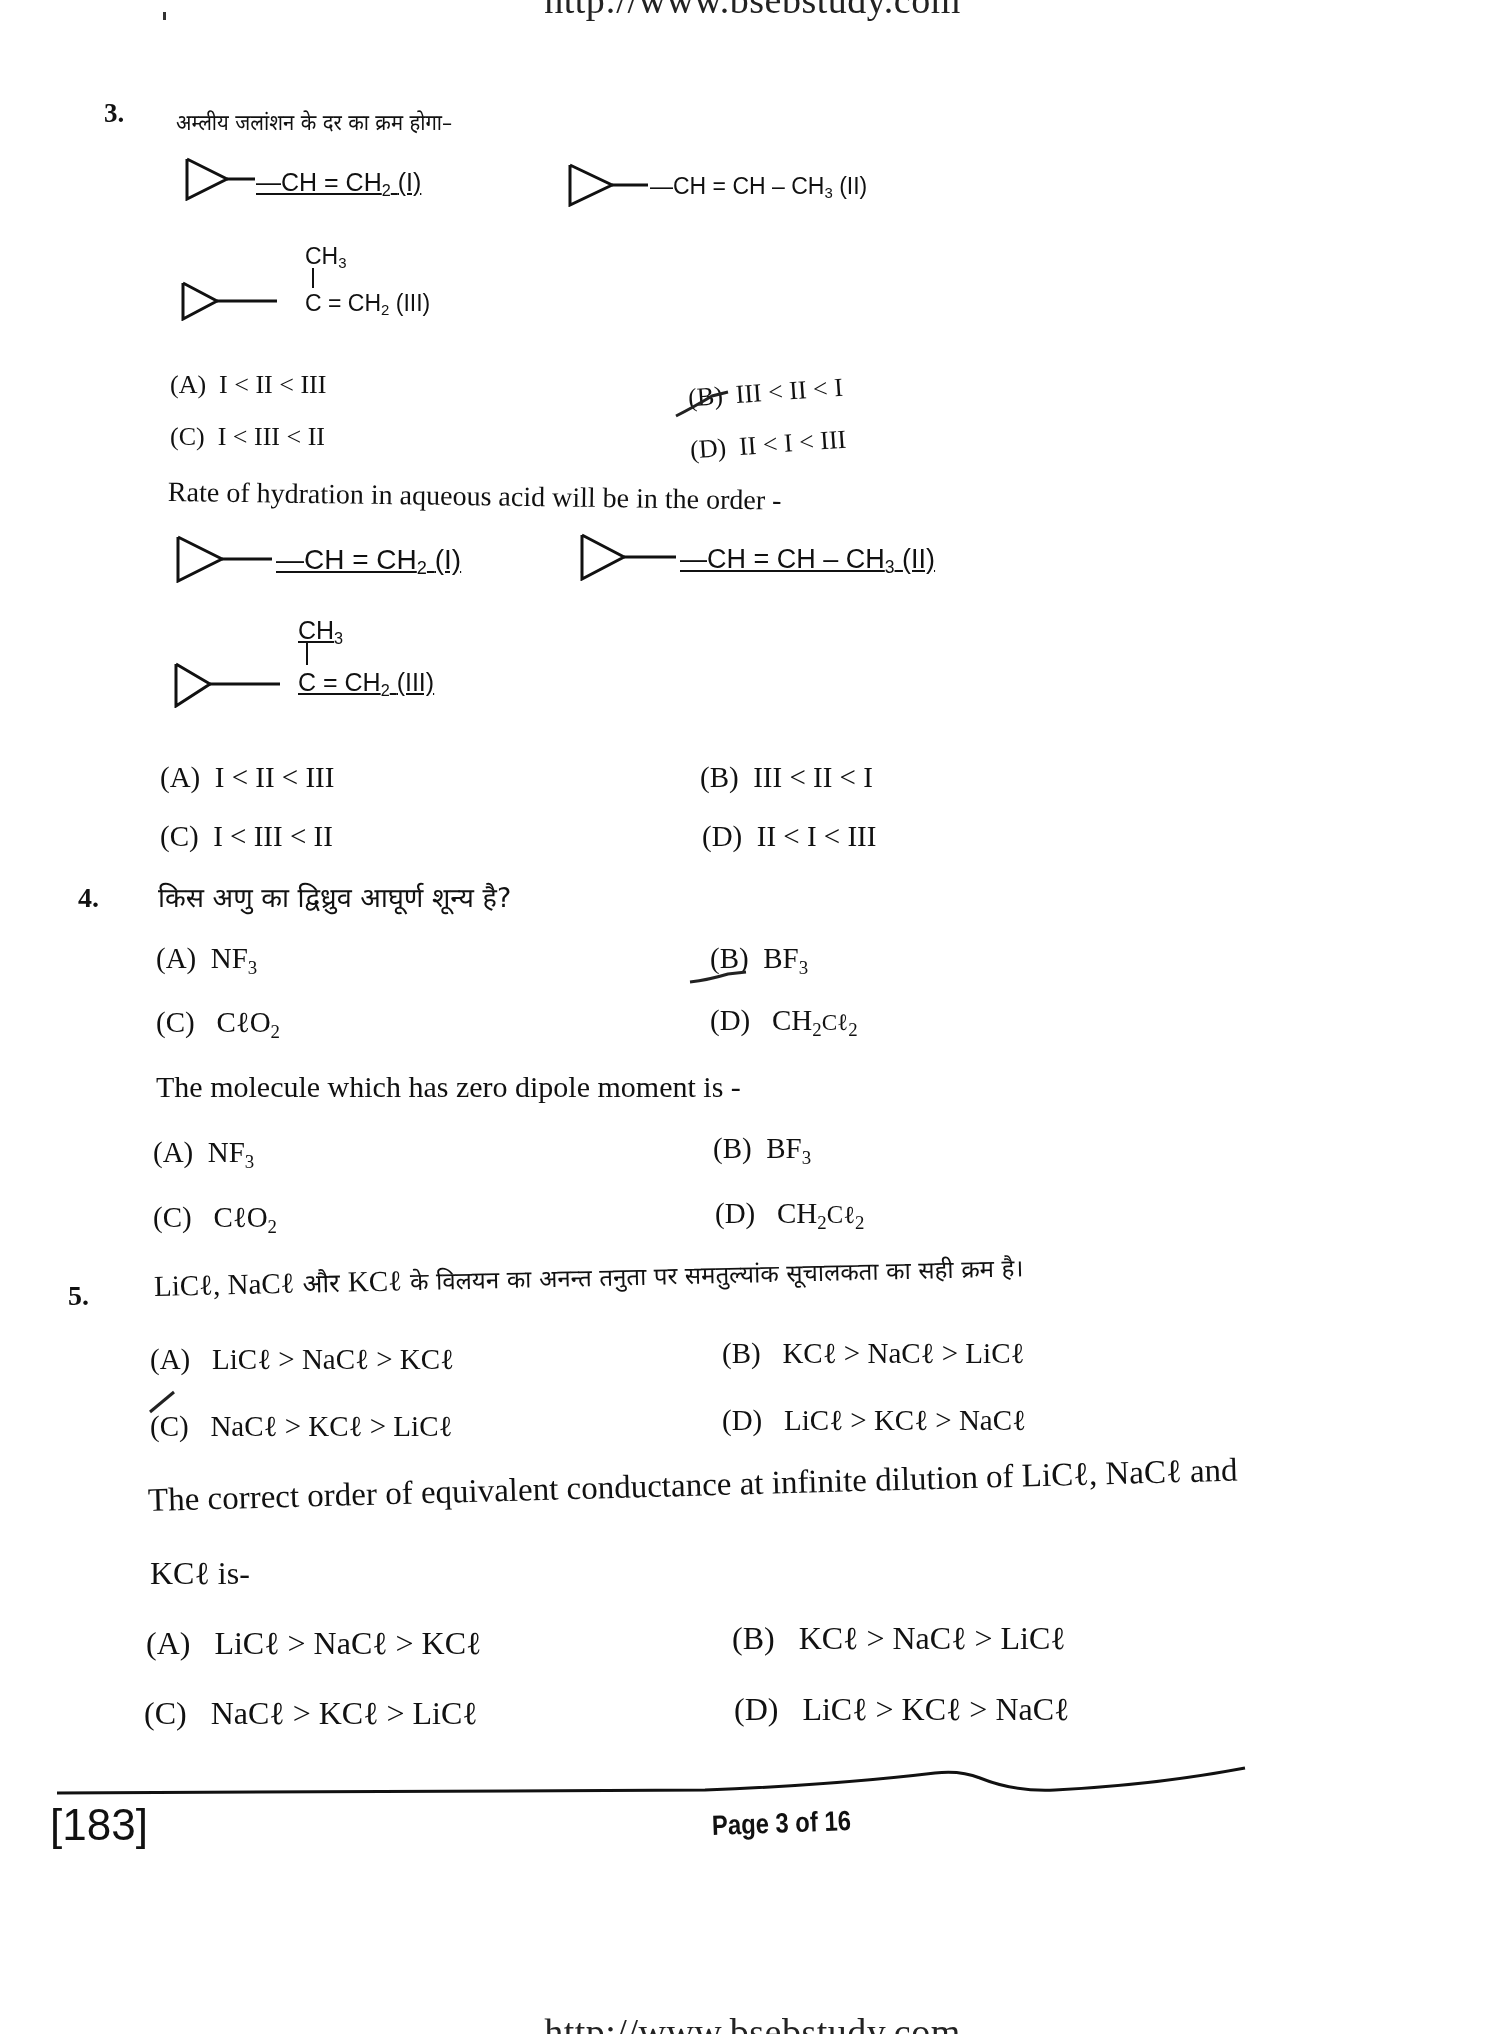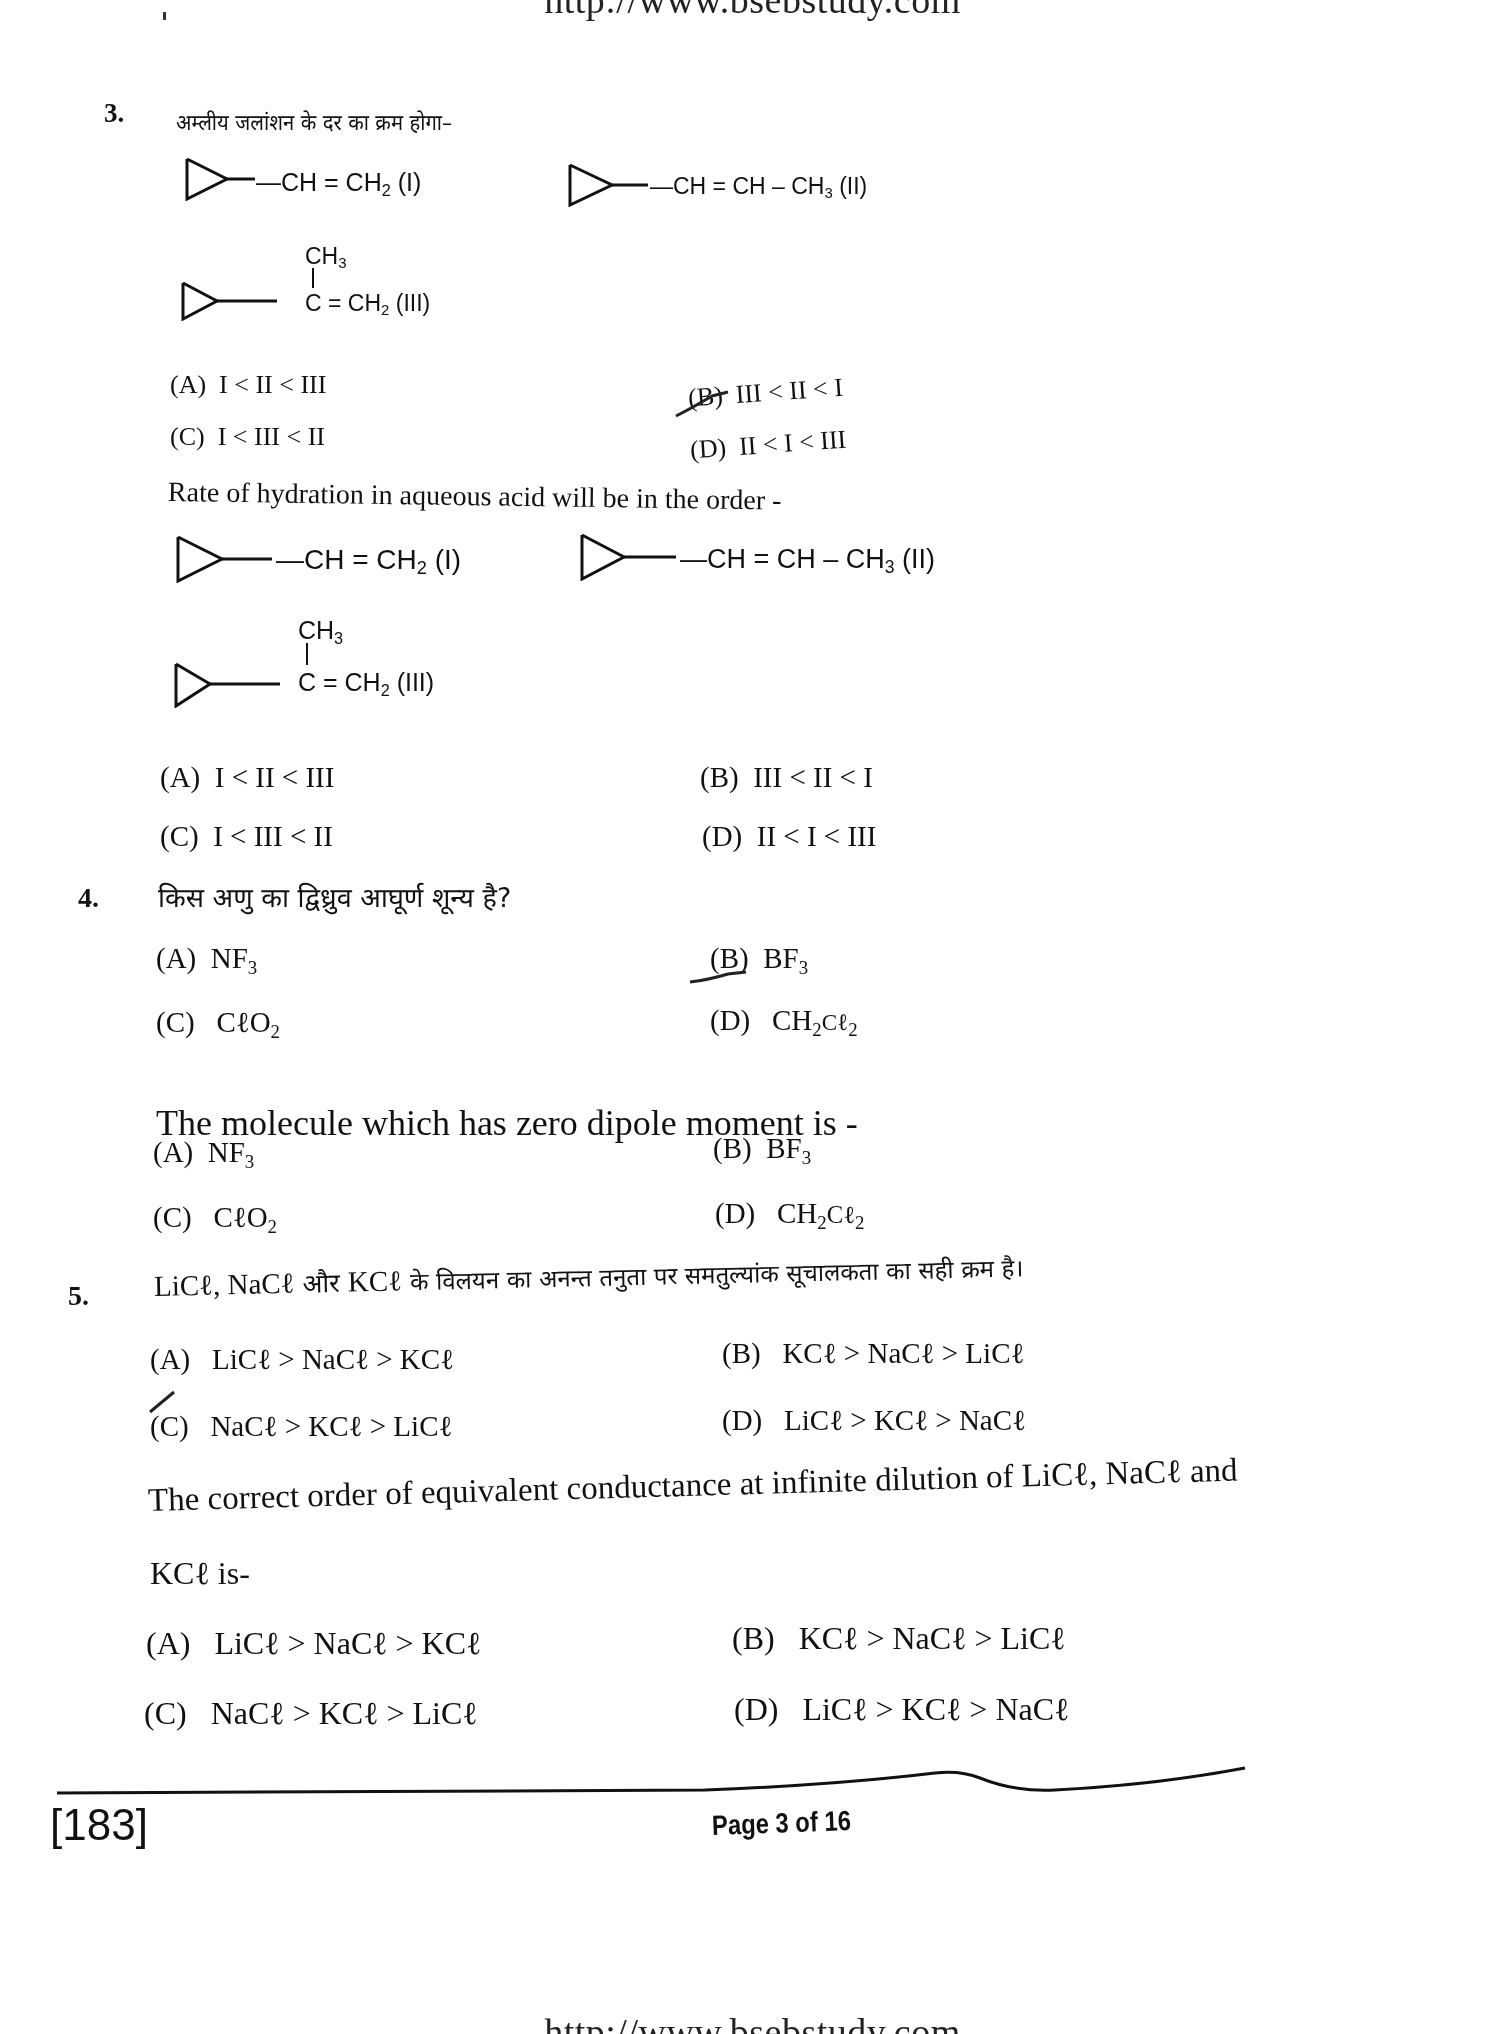--- a/index.html
+++ b/index.html
@@ -15,21 +15,21 @@
   .url-bottom {
     left: 0; width: 1505px; top: 2010px; text-align: center;
     font-size: 38px; color: #222; letter-spacing: 0.5px;
   }
   .tick-mark { left: 163px; top: 12px; width: 3px; height: 8px; background: #333; }
   .qnum { font-size: 27px; font-weight: bold; }
   .qtext-hi { font-family: "DejaVu Sans", sans-serif; font-size: 22px; transform: scaleX(0.92); transform-origin: left; }
   .qtext-hi-lg { font-family: "DejaVu Sans", sans-serif; font-size: 27px; }
   .opt { font-size: 29px; }
   .opt-sm { font-size: 26px; }
-  .chem { font-family: "Liberation Sans", sans-serif; font-size: 25px; }
+  .chem { font-family: "Liberation Sans", sans-serif; font-size: 25px; text-decoration: underline; }
   .chem-sm { font-family: "Liberation Sans", sans-serif; font-size: 23px; }
   .struct { position: absolute; }
   .struct svg { display: block; }
   .rule { position: absolute; left: 55px; top: 1760px; }
   .footer-code { left: 50px; top: 1800px; font-family: "Liberation Sans", sans-serif; font-size: 44px; }
   .footer-page { left: 712px; top: 1810px; font-family: "Liberation Sans", sans-serif; font-size: 28px; font-weight: bold; transform: rotate(-2deg) scaleX(0.85); transform-origin: left; }
   .tick-answer { position: absolute; }
   .sub { font-size: 0.65em; vertical-align: -0.3em; }
 </style>
 </head>
@@ -115,21 +115,21 @@
   <div class="abs qtext-hi-lg" style="left:158px; top:878px;">किस अणु का द्विध्रुव आघूर्ण शून्य है?</div>
 
   <div class="abs opt" style="left:156px; top:942px;"><span>(A)</span>&nbsp;&nbsp;<span>NF</span><span class="sub">3</span></div>
   <div class="abs opt" style="left:710px; top:942px;"><span>(B)</span>&nbsp;&nbsp;<span>BF</span><span class="sub">3</span></div>
   <svg class="tick-answer" style="left:688px; top:966px;" width="60" height="20">
       <path d="M2,16 Q20,14 40,8 L58,6" fill="none" stroke="#222" stroke-width="3"></path>
     </svg>
   <div class="abs opt" style="left:156px; top:1006px;"><span>(C)</span>&nbsp;&nbsp;&nbsp;<span>CℓO</span><span class="sub">2</span></div>
   <div class="abs opt" style="left:710px; top:1004px;"><span>(D)</span>&nbsp;&nbsp;&nbsp;<span>CH</span><span class="sub">2</span><span style="font-size:0.8em;">Cℓ</span><span class="sub">2</span></div>
 
-  <div class="abs" style="left:156px; top:1070px; font-size:36px;margin-top:32px;">The molecule which has zero dipole moment is -</div>
+  <div class="abs" style="left:156px; top:1070px; font-size:30px;">The molecule which has zero dipole moment is -</div>
 
   <div class="abs opt" style="left:153px; top:1136px;"><span>(A)</span>&nbsp;&nbsp;<span>NF</span><span class="sub">3</span></div>
   <div class="abs opt" style="left:713px; top:1132px;"><span>(B)</span>&nbsp;&nbsp;<span>BF</span><span class="sub">3</span></div>
   <div class="abs opt" style="left:153px; top:1201px;"><span>(C)</span>&nbsp;&nbsp;&nbsp;<span>CℓO</span><span class="sub">2</span></div>
   <div class="abs opt" style="left:715px; top:1197px;"><span>(D)</span>&nbsp;&nbsp;&nbsp;<span>CH</span><span class="sub">2</span><span style="font-size:0.85em;">Cℓ</span><span class="sub">2</span></div>
 </div>
 
 <div>
   <div class="abs qnum" style="left:68px; top:1280px; font-size:28px;">5.</div>
   <div class="abs" style="left:154px; top:1268px; transform:rotate(-1.3deg); transform-origin:left;">

